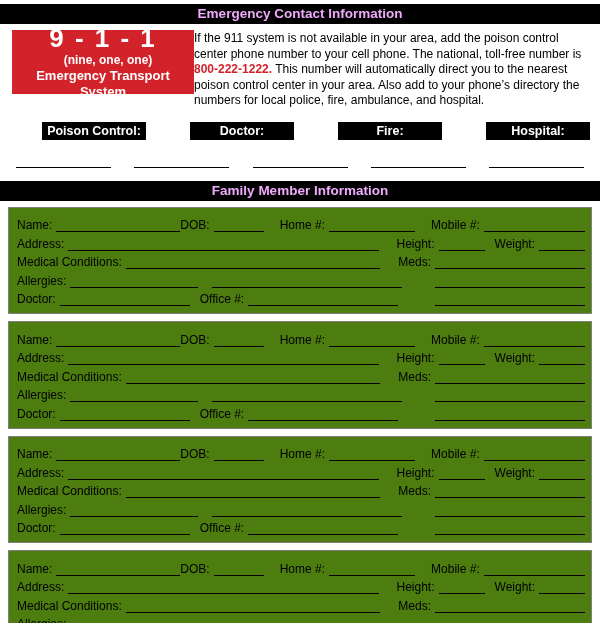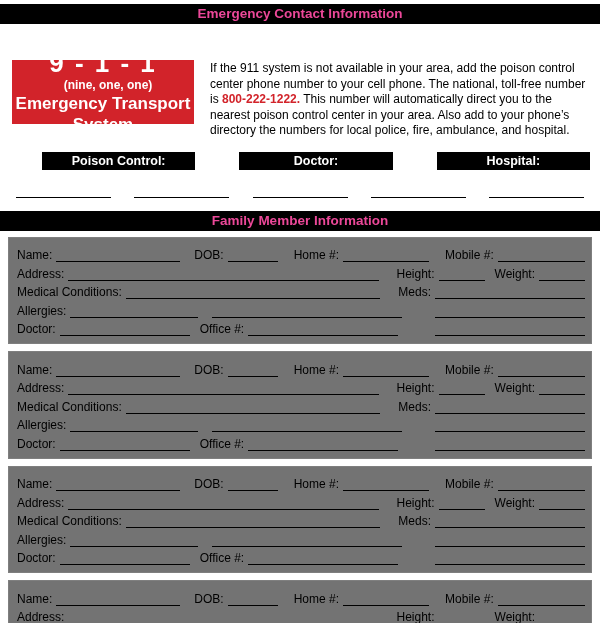--- a/index.html
+++ b/index.html
@@ -4,72 +4,72 @@
 <style>
   html, body { margin:0; padding:0; }
   body {
     width:600px; height:623px; overflow:hidden;
     background:#ffffff; color:#000;
     font-family:"Liberation Sans", sans-serif;
     font-size:12px;
     position:relative;
   }
   .bar {
-    background:#000; color:#ec4899; font-weight:bold;
+    background:#000; color:#f0abfc; font-weight:bold;
     text-align:center; height:20px; line-height:20px;
     font-size:13.5px; width:600px;
   }
   .top-bar { margin-top:4px; }
   .family-bar { margin-top:13px; }
 
   
-  .top-section { display:flex; gap:16px; padding:6px 10px 0 12px;margin-top:30px; }
+  .top-section { display:flex; gap:0; padding:6px 10px 0 12px; }
   .red-box {
     width:182px; min-width:182px; height:64px;
     color:#fff; text-align:center; font-weight:bold;
     display:flex; flex-direction:column; justify-content:center;
   }
   .red-box .num { font-size:26px; line-height:1.1; letter-spacing:2px; }
   .red-box .words { font-size:12px; line-height:1.25;padding-left:10px; }
-  .red-box .subtitle { font-size:17px; line-height:1.25;text-align:center; }
+  .red-box .subtitle { font-size:13px; line-height:1.25;text-align:center; }
   .instructions { flex:1; font-size:12px; line-height:15.6px; padding-top:1px; }
   .phone { font-weight:bold;text-align:right; }
 
   
   .contacts-row { display:flex; gap:12px; padding:0 10px; margin-top:13px; }
   .contact-box {
     flex:1; background:#000; color:#fff; font-weight:bold;
     font-size:12.5px; text-align:center; height:18px; line-height:18px;margin-left:32px;
   }
   .contact-lines-row { display:flex; gap:12px; padding:0 10px; margin-top:26px; }
   .contact-line-col { flex:1; display:flex; justify-content:center; }
   .wline { width:95px; height:1px; border-bottom:1.5px solid #000; }
 
   
   #members { padding:0 8px; }
   .member-block {
-    border:1px solid #7f7f7f; background:#737373;
+    border:1px solid #7f7f7f; background:#4d7c0f;
     margin-top:7px; padding:6px 6px 7px 8px;
   }
   .member-block:first-child { margin-top:6px; }
   .frow { display:flex; align-items:flex-end; height:18.5px; white-space:nowrap; }
   .lbl { padding-right:4px; }
   .ln { display:inline-block; height:12px; border-bottom:1.5px solid #000; }
   .ln-name { width:124px; }
   .ln-dob { width:50px; }
   .ln-home { width:86px; }
   .ln-mobile { flex:1; min-width:60px; }
   .ln-flex { flex:1; }
   .ln-hw { width:46px; }
   .ln-right { width:150px; margin-left:auto; }
   .ln-allergy { width:128px; }
   .ln-mid { width:190px; margin-left:14px; }
   .ln-doctor { width:130px; }
   .ln-office { width:150px; }
-  .ml14 { margin-left:14px; }
+  .ml14 { }
   .ml16 { margin-left:16px; }
   .ml10 { margin-left:10px; }
   .ml6 { margin-left:18px; }
 </style>
 </head>
 <body>
 
 <div class="bar top-bar">
   <span>Emergency Contact Information</span>
 </div>
@@ -79,20 +79,21 @@
     <div class="num">9 - 1 - 1</div>
     <div class="words">(nine, one, one)</div>
     <div class="subtitle">Emergency Transport System</div>
   </div>
   <div class="instructions"><span>If the 911 system is not available in your area, add the poison control center phone number to your cell phone. The national, toll-free number is </span><span class="phone" id="phone-number" style="color: rgb(210, 35, 42);">800-222-1222.</span><span> This number will automatically direct you to the nearest poison control center in your area. Also add to your phone’s directory the numbers for local police, fire, ambulance, and hospital.</span></div>
 </div>
 
 <div class="contacts-row">
   <div class="contact-box">Poison Control:</div>
   <div class="contact-box">Doctor:</div>
+  <div class="contact-box">Fire:</div>
   <div class="contact-box">Hospital:</div>
 </div>
 
 <div class="contact-lines-row">
   <div class="contact-line-col">
       <div class="wline"></div>
     </div>
   <div class="contact-line-col">
       <div class="wline"></div>
     </div>

